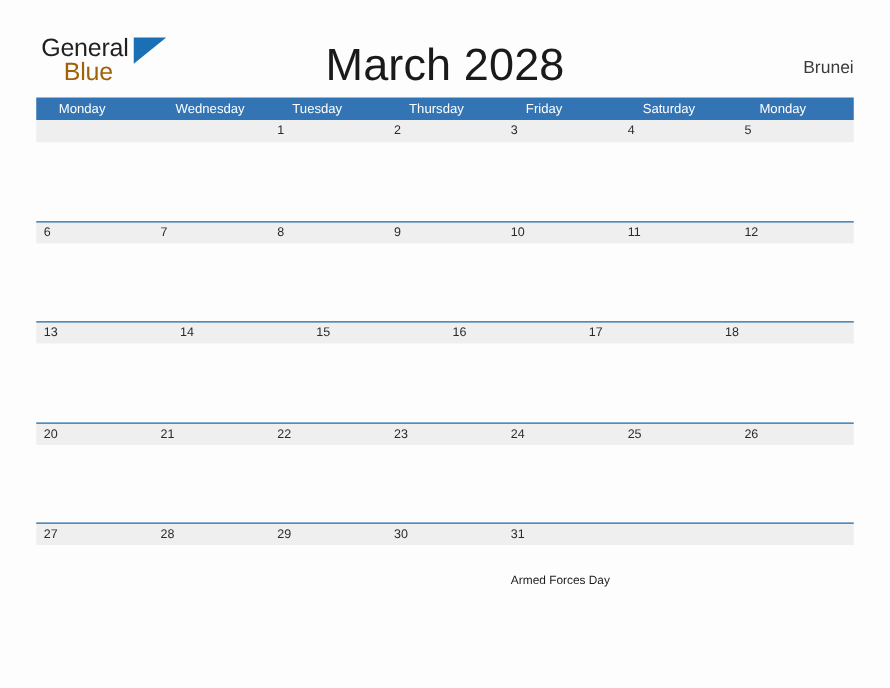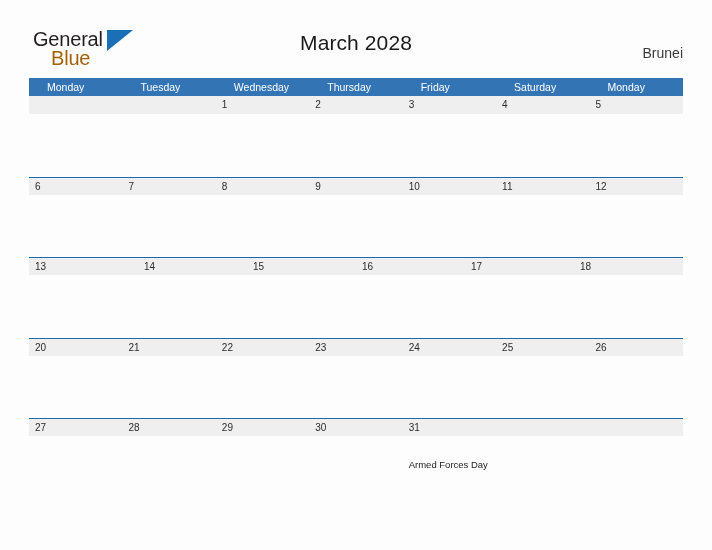--- a/index.html
+++ b/index.html
@@ -67,21 +67,21 @@
     border-left: 26px solid #1a6fb5;
     border-bottom: 21px solid transparent;
   }
 
   .cal-title {
     position: absolute;
     left: 0;
     top: 31px;
     width: 712px;
     text-align: center;
-    font-size: 21px;
+    font-size: 36px;
     color: #1a1a1a;
     font-weight: normal;
     letter-spacing: 0.1px;
   }
 
   .region-label {
     position: absolute;
     right: 29px;
     top: 45px;
     font-size: 14px;
@@ -187,22 +187,22 @@
 
     <div class="cal-title">March 2028</div>
 
     <div class="region-label">Brunei</div>
   </div>
 
   <div class="calendar">
 
     <div class="weekday-row">
       <div class="weekday-cell">Monday</div>
+      <div class="weekday-cell">Wednesday</div>
       <div class="weekday-cell">Tuesday</div>
-      <div class="weekday-cell">Wednesday</div>
       <div class="weekday-cell">Thursday</div>
       <div class="weekday-cell">Friday</div>
       <div class="weekday-cell">Saturday</div>
       <div class="weekday-cell">Monday</div>
     </div>
 
     <div class="week-row first">
       <div class="week-band">
         <div class="day-cell">
             <span class="day-num"></span>

